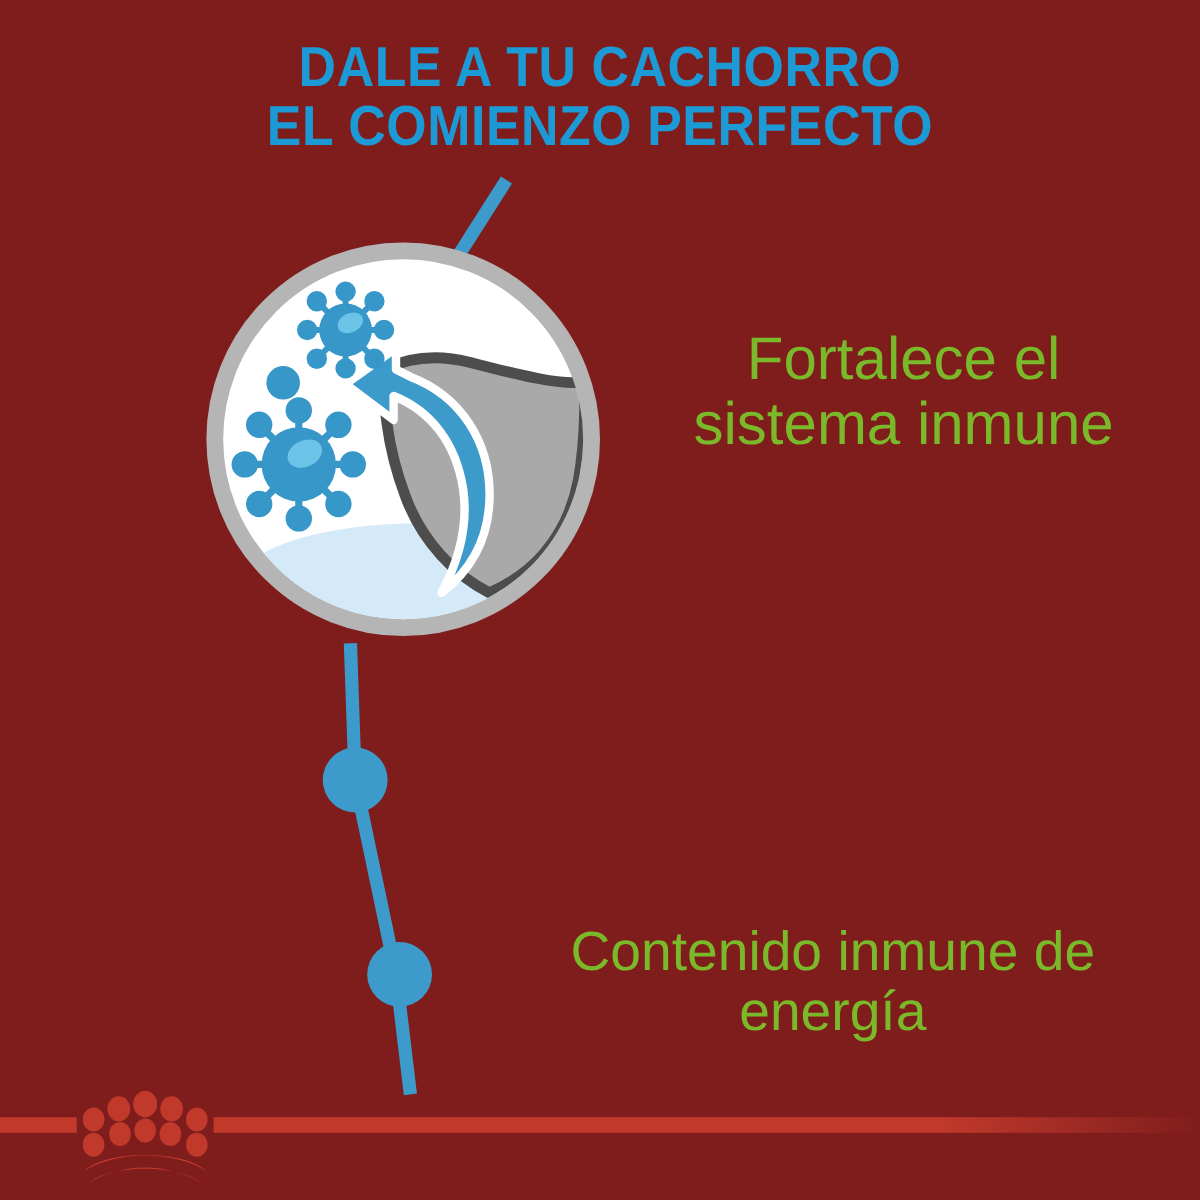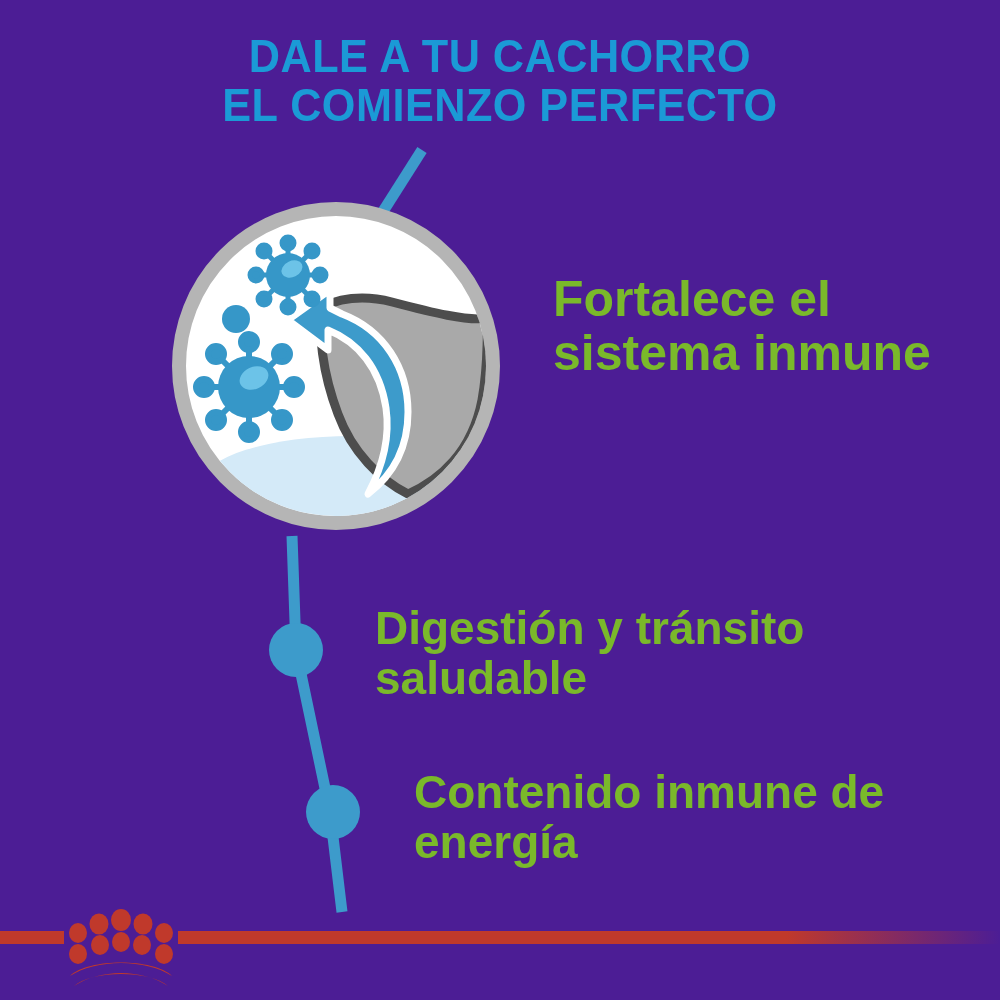--- a/index.html
+++ b/index.html
@@ -11,21 +11,21 @@
     height: 1000px;
     background: #ffffff;
     font-family: "Liberation Sans", sans-serif;
     overflow: hidden;
     position: relative;
   }
   #stage {
     position: relative;
     width: 1000px;
     height: 1000px;
-    background: #4c1d95;
+    background: #7f1d1d;
   }
 
   
   .headline {
     position: absolute;
     left: 0;
     top: 32px;
     width: 1000px;
     text-align: center;
     color: #1b9ad6;
@@ -37,22 +37,23 @@
     transform: scaleX(0.92);
     transform-origin: 50% 50%;
     white-space: nowrap;
   }
   .headline .hl-line { display: block; }
 
   
   .benefit {
     position: absolute;
     color: #7ab92a;
-    font-weight: bold;
+    font-weight: normal;
     line-height: 1.08;
+    text-align: center;
   }
   .benefit-1 {
     left: 553px;
     top: 272px;
     width: 400px;
     font-size: 50px;
   }
   .benefit-2 {
     left: 375px;
     top: 604px;
@@ -181,21 +182,20 @@
       </g>
     </g>
   </svg>
 
   <div class="headline">
     <span class="hl-line">DALE A TU CACHORRO</span>
     <span class="hl-line">EL COMIENZO PERFECTO</span>
   </div>
 
   <div class="benefit benefit-1">Fortalece el sistema inmune</div>
-  <div class="benefit benefit-2">Digestión y tránsito saludable</div>
   <div class="benefit benefit-3">Contenido inmune de energía</div>
 
   <svg class="footer" viewBox="0 0 1000 100">
     <defs>
       <linearGradient id="ruleFade" x1="0" y1="0" x2="1" y2="0">
         <stop offset="0" stop-color="#c0392b" stop-opacity="1"></stop>
         <stop offset="0.74" stop-color="#c0392b" stop-opacity="1"></stop>
         <stop offset="1" stop-color="#c0392b" stop-opacity="0"></stop>
       </linearGradient>
     </defs>

